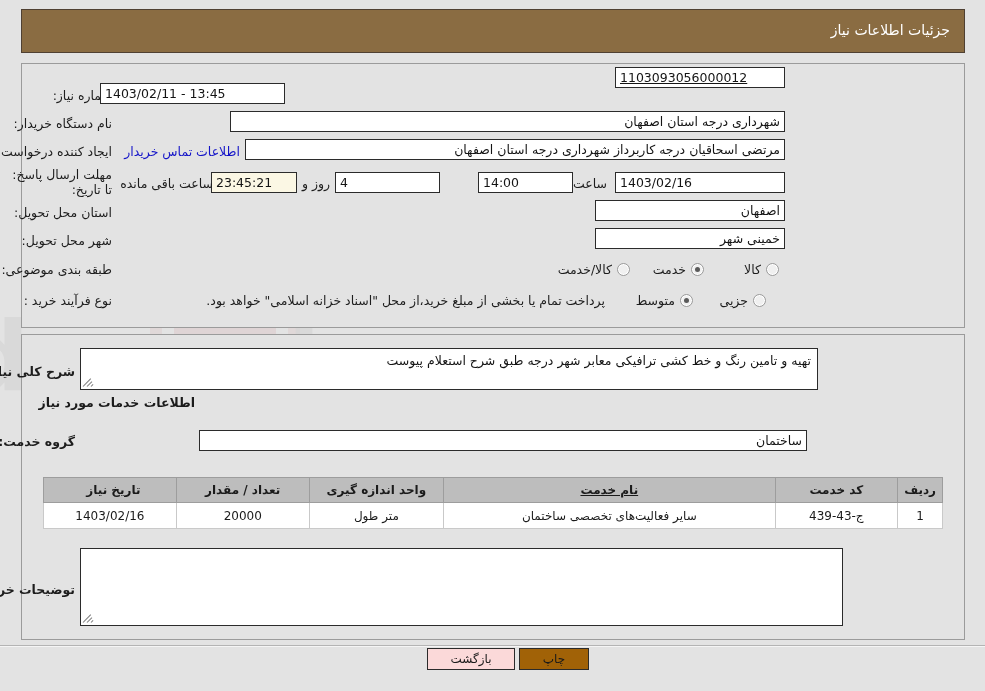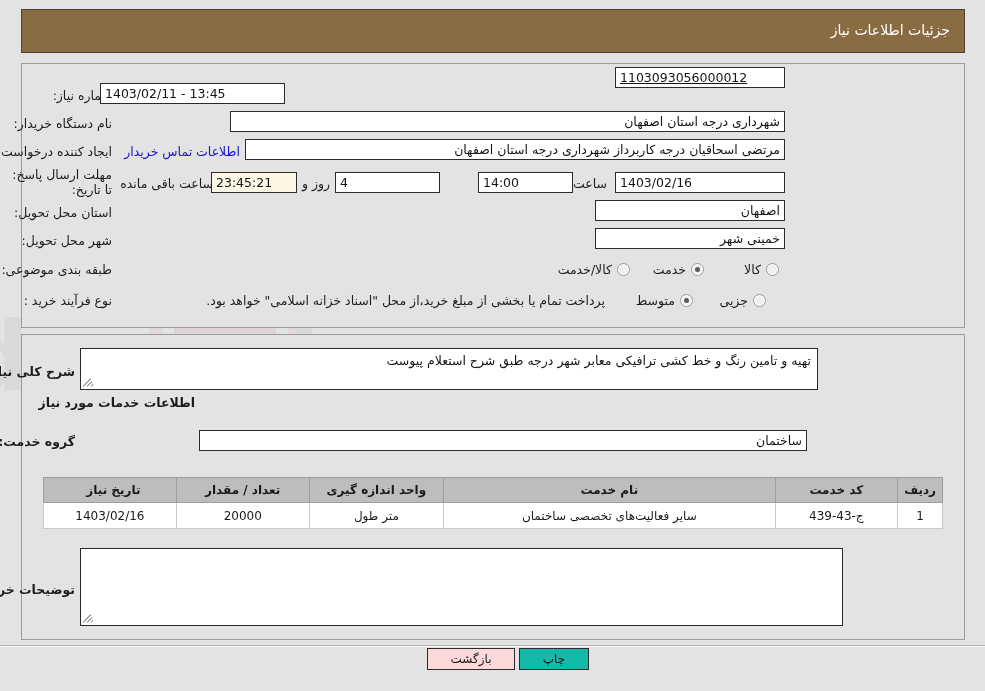--- a/index.html
+++ b/index.html
@@ -191,21 +191,21 @@
     height: 22px;
     border: 1px solid #2b2b2b;
     font-family: "DejaVu Sans", "Liberation Sans", sans-serif;
     font-size: 12px;
     color: #1a1a1a;
     text-align: center;
     line-height: 20px;
     cursor: pointer;
     z-index: 3;
   }
-  #btn-print  { left: 519px; top: 648px; width: 70px; background: #14b8a6; }
+  #btn-print  { left: 519px; top: 648px; width: 70px; background: #a16207; }
   #btn-back   { left: 427px; top: 648px; width: 88px; background: #fbd9d9; }
 </style>
 </head>
 <body>
 
 <div id="page">
 
   <svg id="watermark" viewBox="0 0 985 230" xmlns="http://www.w3.org/2000/svg">
 
     <path d="M225 20 L300 44 L300 110 Q300 165 225 205 Q150 165 150 110 L150 44 Z" fill="#d9b9bb" opacity="0.55"></path>
@@ -279,21 +279,21 @@
   <span class="sect" style="right:790px; top:395px;">اطلاعات خدمات مورد نیاز</span>
 
   <span class="lbl b" style="right:910px; top:434px;">گروه خدمت:</span>
   <div class="fld rt" style="right:178px; top:430px; width:608px;">ساختمان</div>
 
   <table id="tbl">
     <thead>
       <tr>
         <th style="width:38px;">ردیف</th>
         <th style="width:124px;">کد خدمت</th>
-        <th style="width:335px;">نام خدمت</th>
+        <th style="width:335px;text-decoration:underline;">نام خدمت</th>
         <th style="width:135px;">واحد اندازه گیری</th>
         <th style="width:134px;">تعداد / مقدار</th>
         <th style="width:134px;padding-left:13px;">تاریخ نیاز</th>
       </tr>
     </thead>
     <tbody>
       <tr>
         <td>1</td>
         <td>ج-43-439</td>
         <td>سایر فعالیت‌های تخصصی ساختمان</td>

